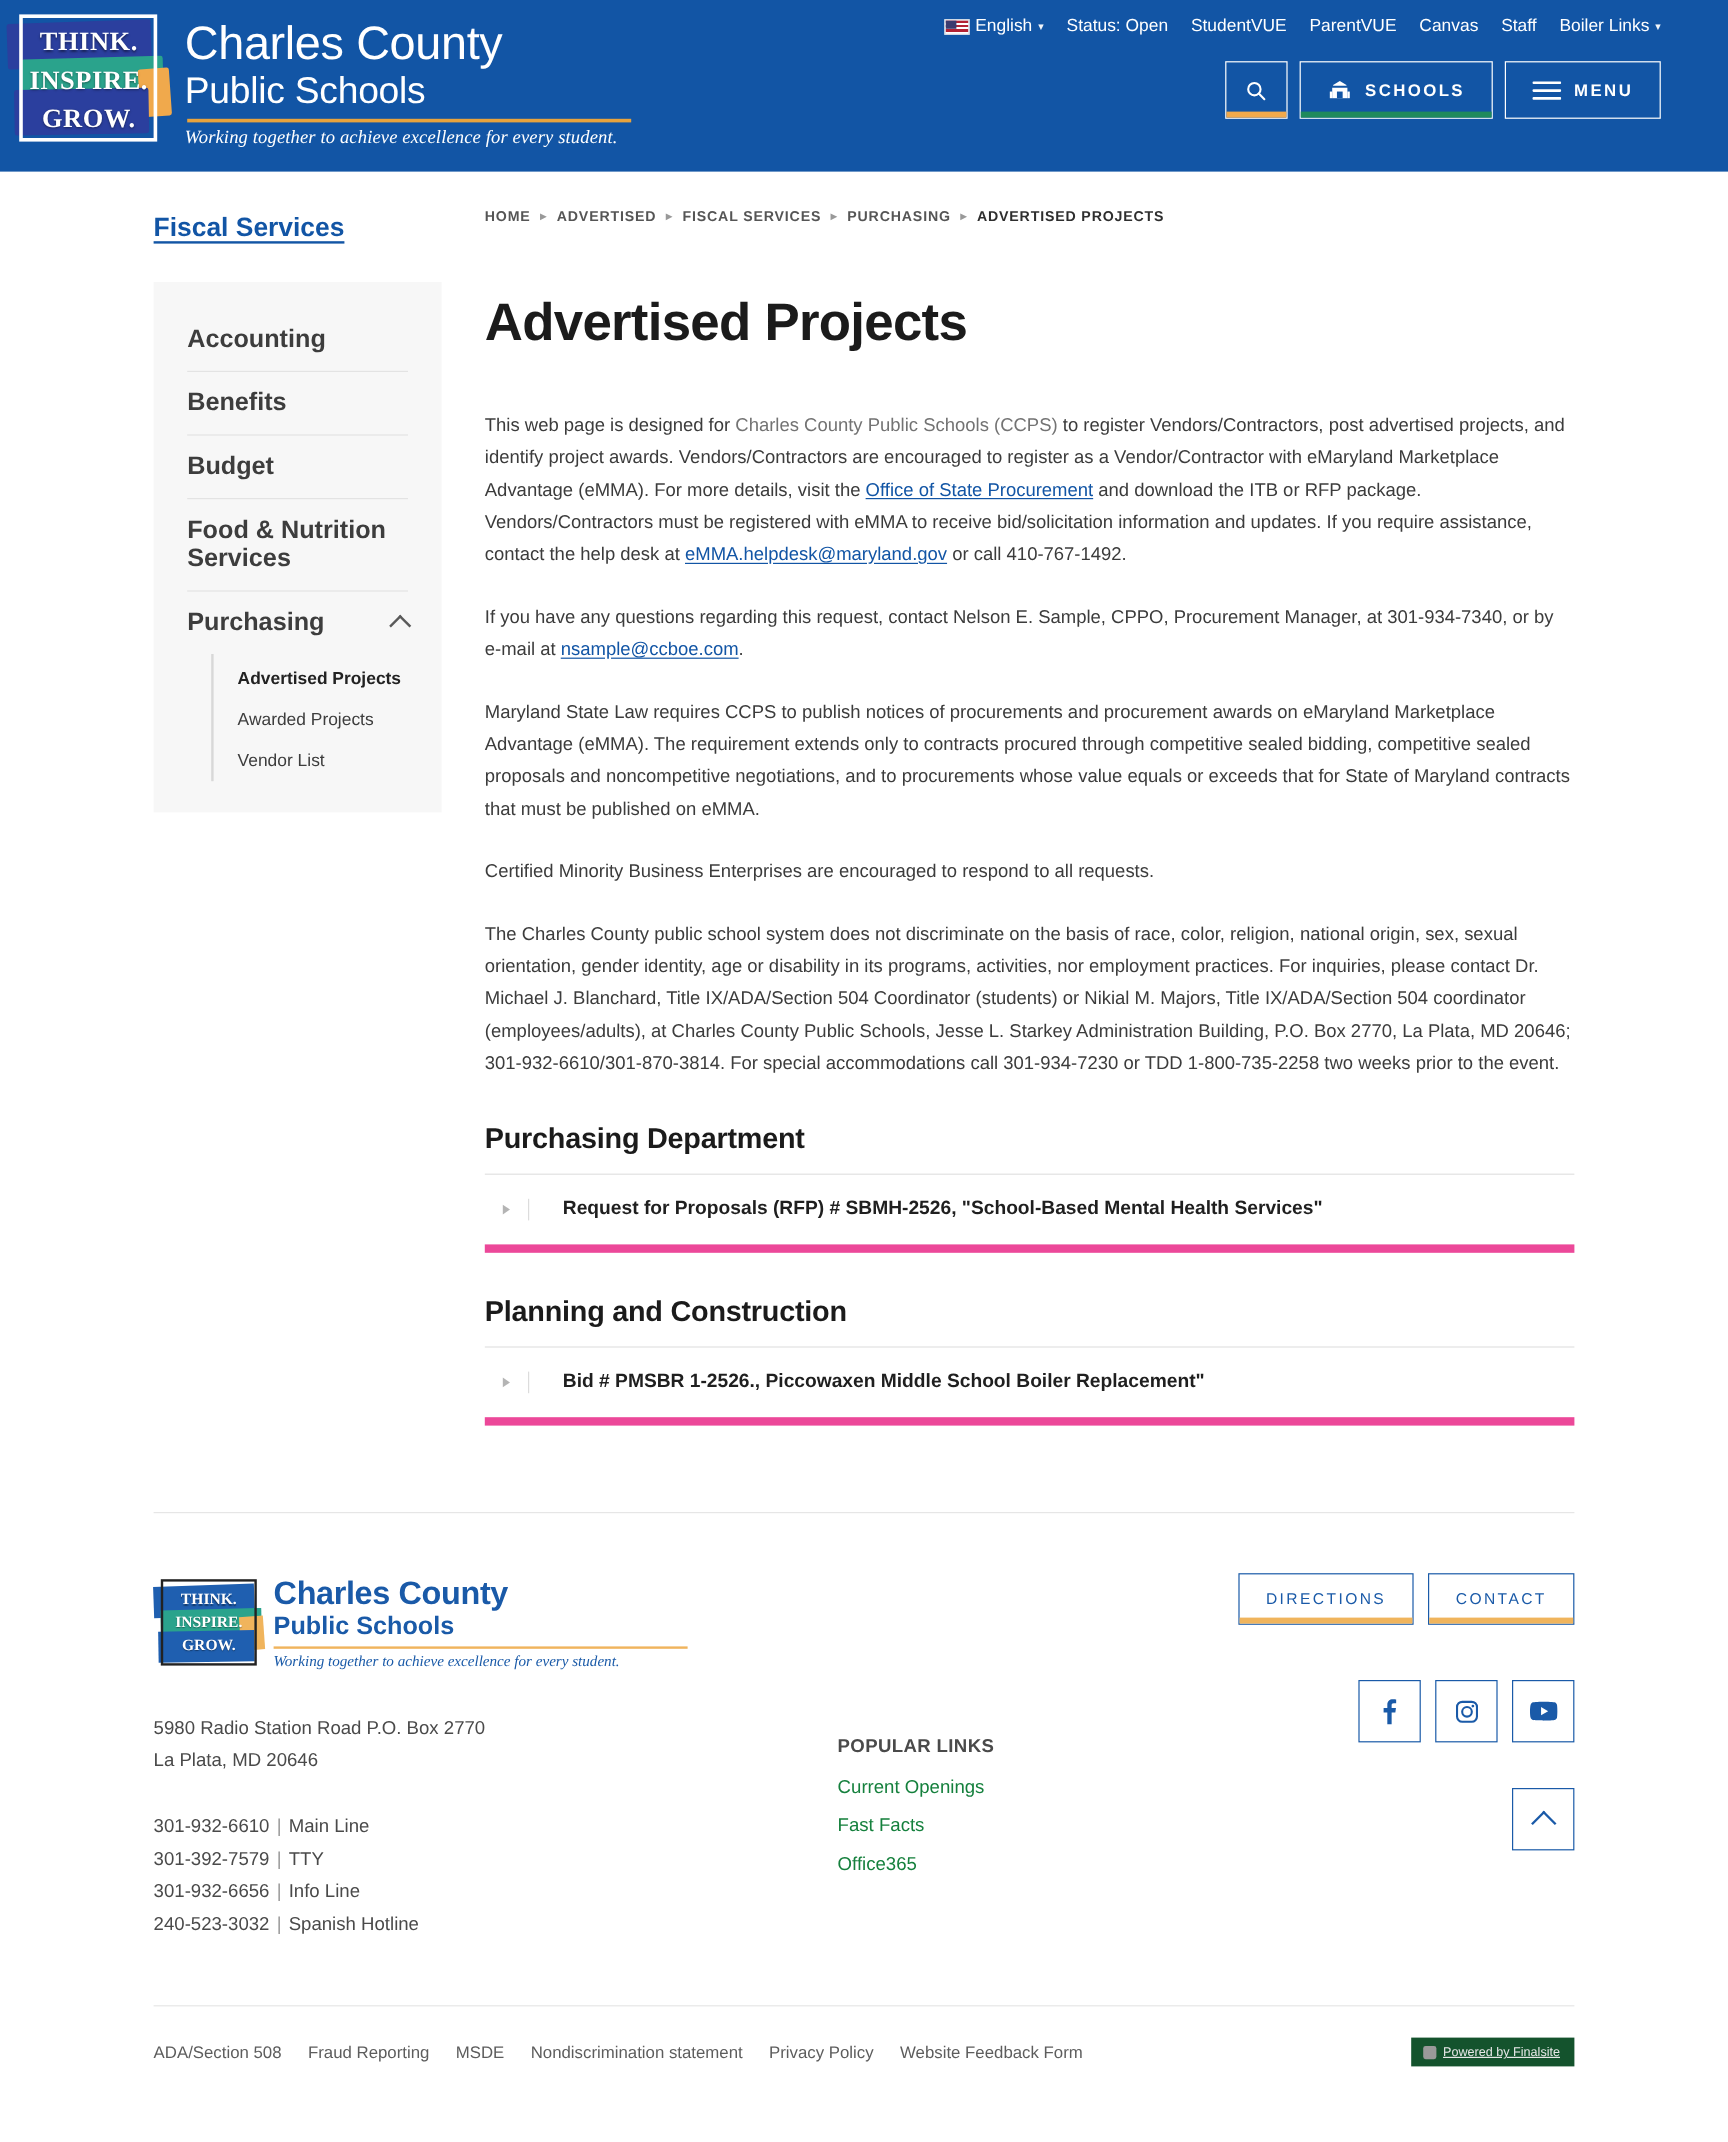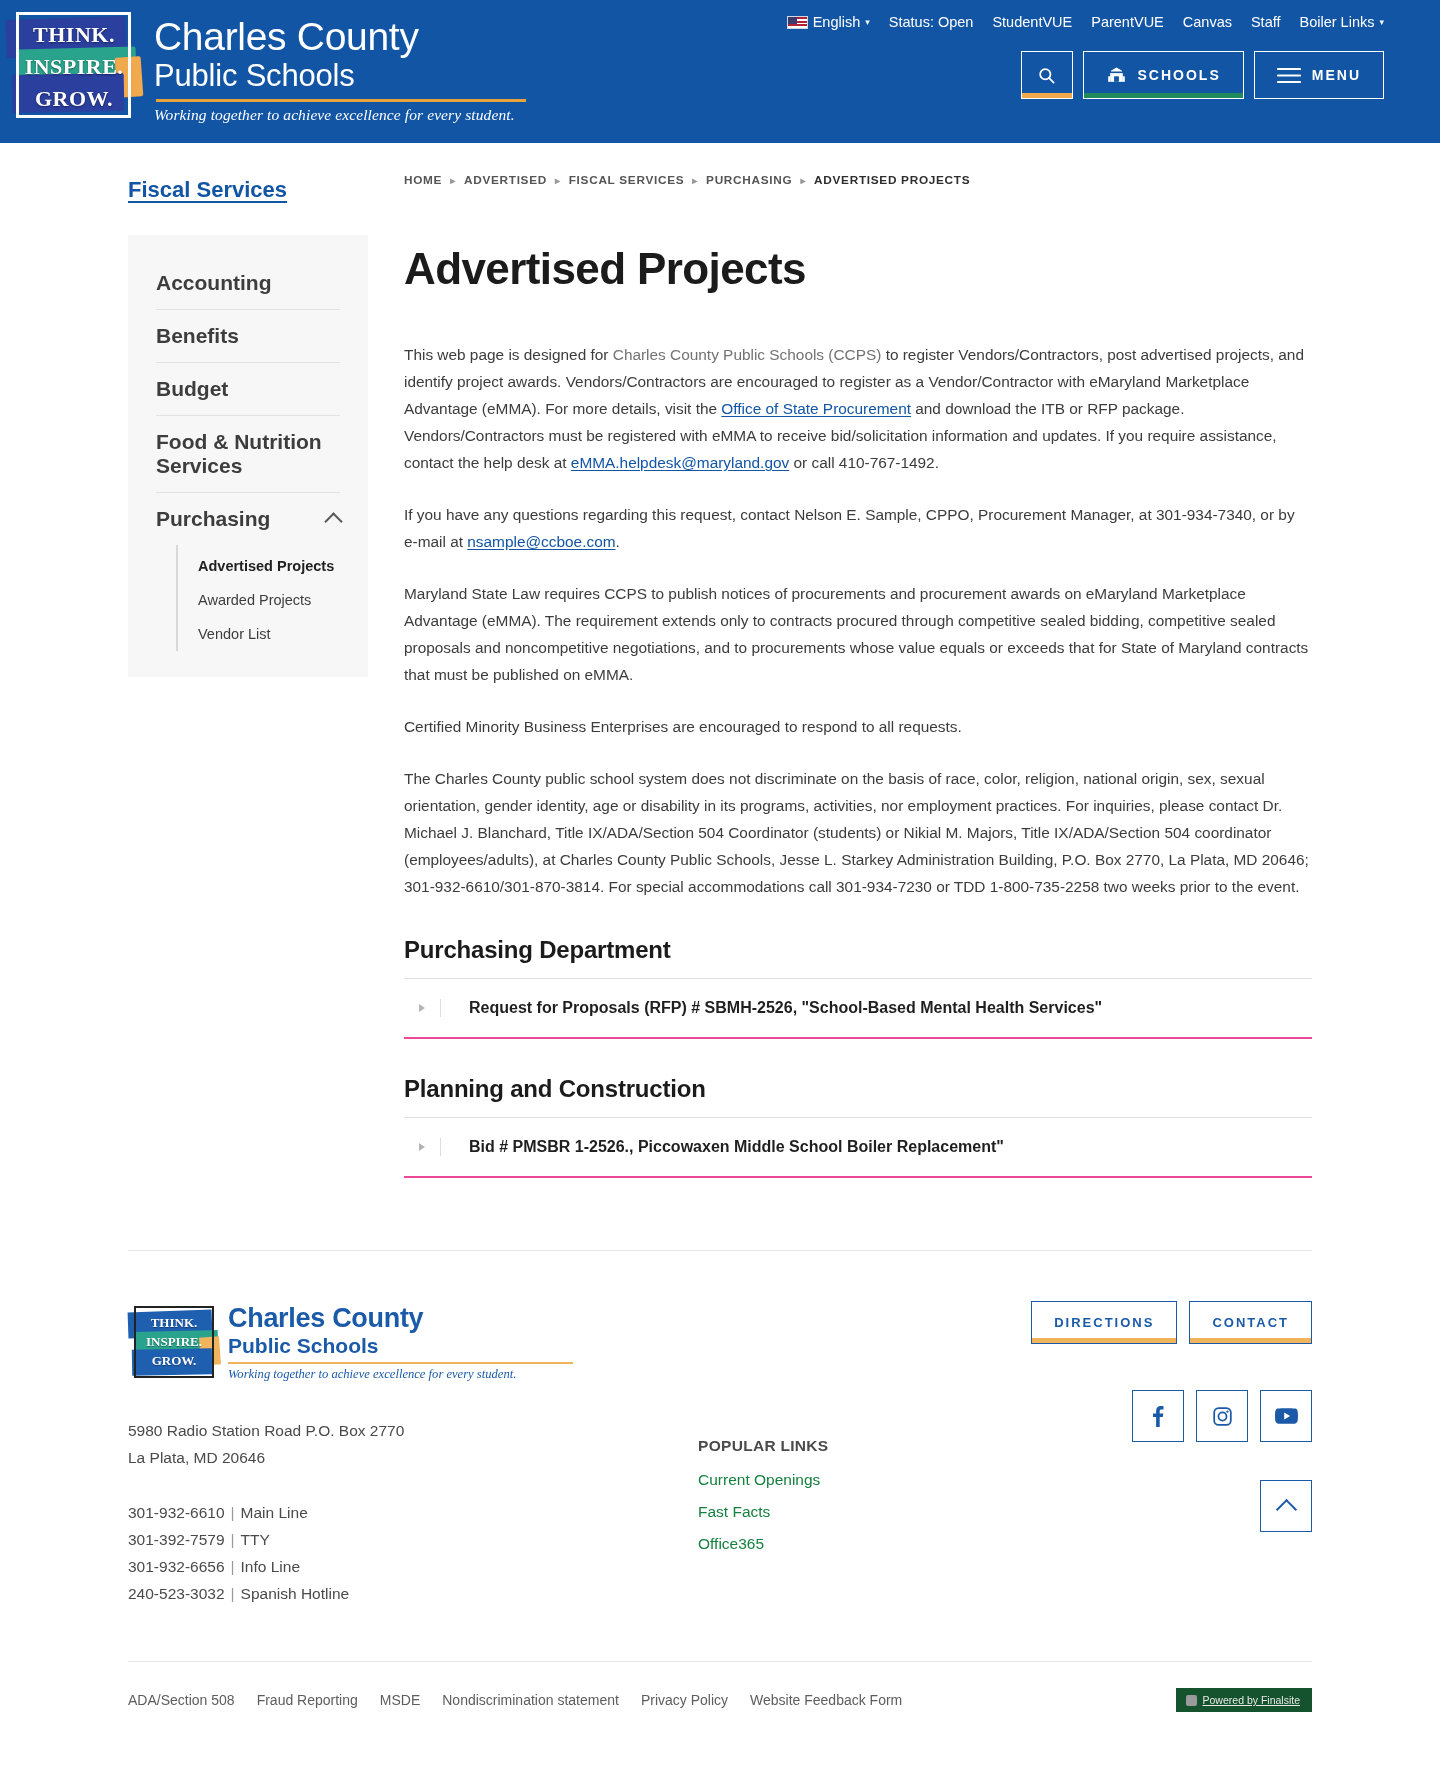--- a/index.html
+++ b/index.html
@@ -261,21 +261,21 @@
     font-weight: 700;
     color: #1b1b1b;
     margin-top: 36px;
     margin-bottom: 14px;
     letter-spacing: -0.2px;
   }
   .accordion { border-top: 1px solid #e2e2e2; }
   .acc-row {
     display: flex;
     align-items: center;
-    border-bottom: 2px solid #ec4899;
+    border-bottom: 7px solid #ec4899;
     padding: 20px 0;
     cursor: pointer;
   }
   .acc-tri {
     width: 36px;
     flex: 0 0 36px;
     display: flex;
     justify-content: center;
   }
   .acc-tri i {
@@ -369,21 +369,21 @@
   .f-right {
     width: 270px; flex: 0 0 270px;
     display: flex; flex-direction: column; align-items: flex-end;
   }
   .f-btn-row { display: flex; gap: 12px; }
   .fbtn {
     border: 1px solid #1a5aa8;
     color: #1a5aa8;
     background: #fff;
     font-size: 13px;
-    font-weight: 700;
+    font-weight: 400;
     letter-spacing: 2px;
     padding: 13px 22px 13px 22px;
     position: relative;
     cursor: pointer;
   }
   .fbtn .ul {
     position: absolute; left: 0; right: 0; bottom: 0;
     height: 5px; background: #f0b45c;
   }
   .social-row { display: flex; gap: 12px; margin-top: 46px; }

